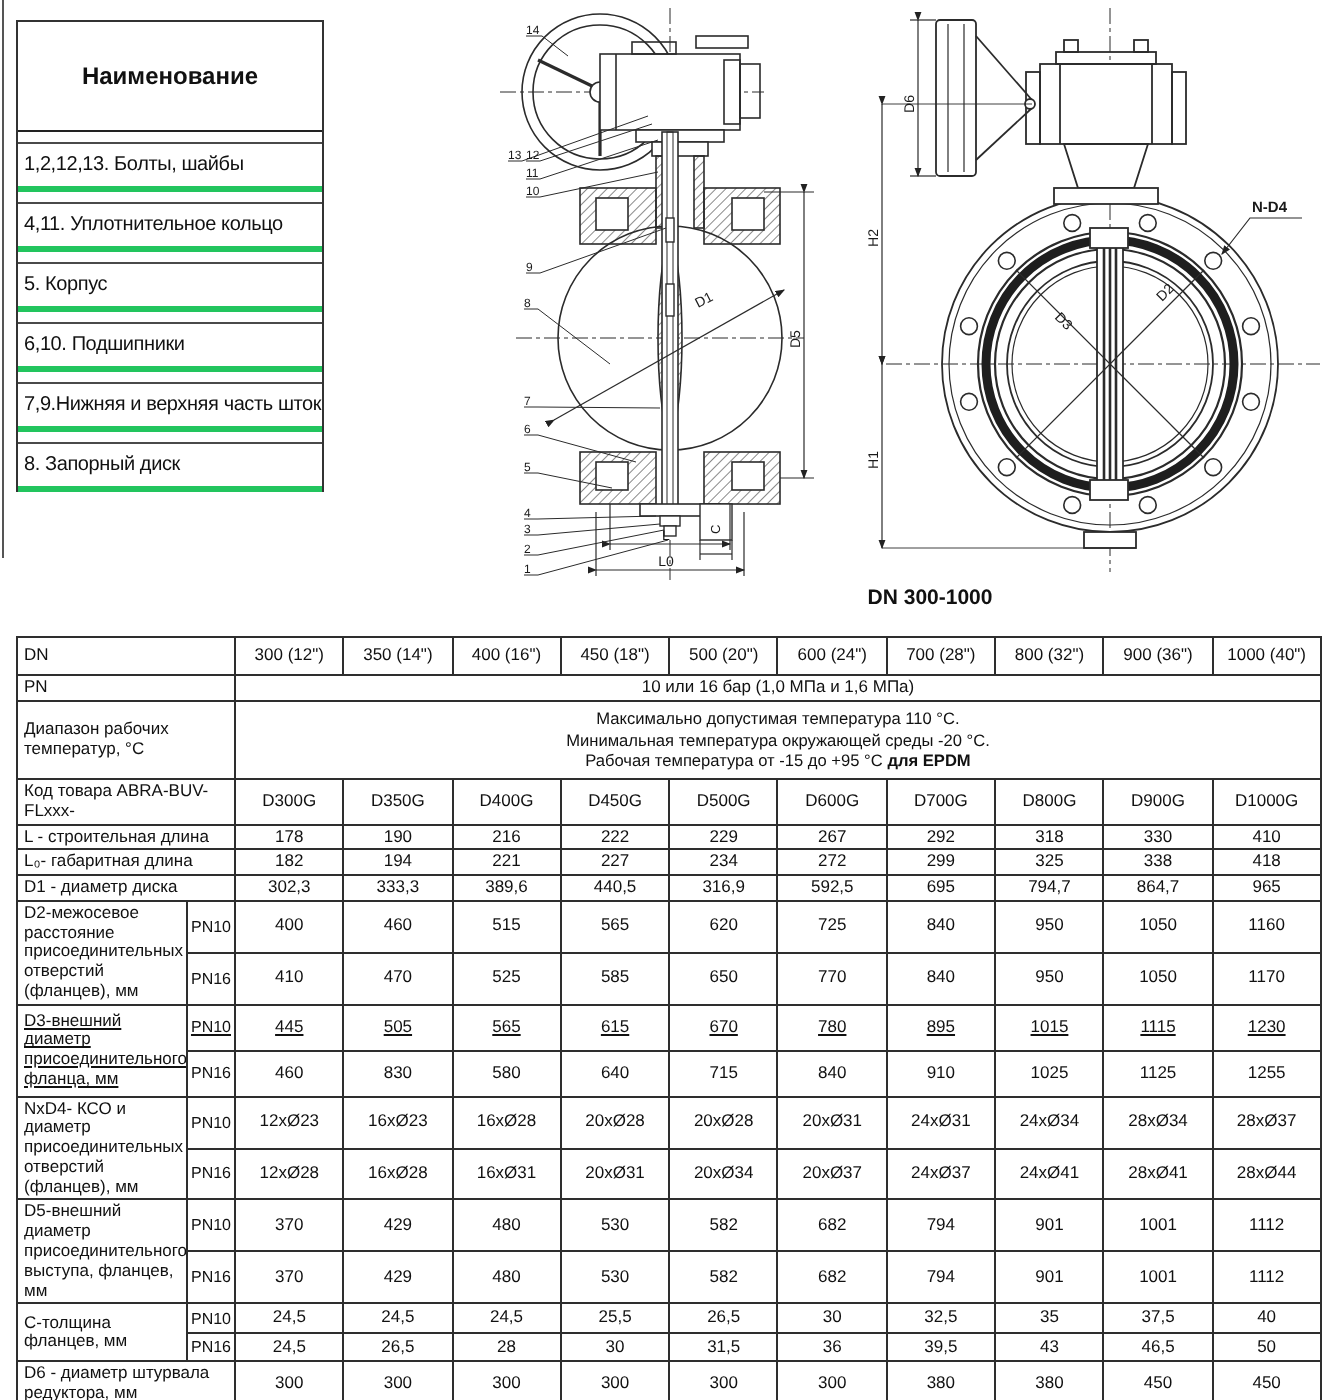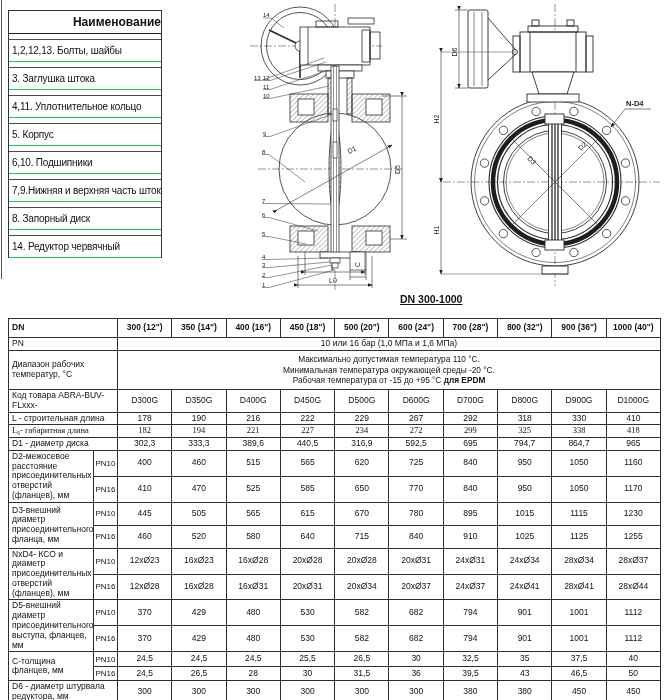--- a/index.html
+++ b/index.html
@@ -2,53 +2,51 @@
 <html><head>
 <meta charset="utf-8">
 <style>
   html,body{margin:0;padding:0;background:#fff;}
   .page{position:relative;width:665px;height:700px;background:#fff;overflow:hidden;
         font-family:"Liberation Sans",sans-serif;color:#111;}
   .frame-v{position:absolute;left:1px;top:0;height:279px;width:0;border-left:1.4px solid #555;}
   
   .parts{position:absolute;left:8px;top:10px;width:152px;border-left:1.3px solid #333;border-right:1.3px solid #333;}
   .parts-header{border-top:1.3px solid #333;border-bottom:1.6px solid #222;font-weight:bold;
-                text-align:right;font-size:12px;padding:4px 0;}
-  .parts-row{border-top:1px solid #4a4a4a;border-bottom:1px solid #22c55e;margin-top:5px;
+                text-align:center;font-size:12px;padding:20px 0;}
+  .parts-row{border-top:1px solid #4a4a4a;border-bottom:3px solid #22c55e;margin-top:5px;
              font-size:10px;padding:5px 3px;white-space:nowrap;overflow:hidden;letter-spacing:-0.2px;}
   
   .svg-section{position:absolute;left:250px;top:4px;}
   .svg-front{position:absolute;left:428px;top:4px;}
-  .drawing-caption{position:absolute;left:400px;top:293px;width:130px;text-align:left;
-                   font-weight:bold;font-size:10.5px;text-decoration:underline;}
+  .drawing-caption{position:absolute;left:400px;top:293px;width:130px;text-align:center;
+                   font-weight:bold;font-size:10.5px;}
   svg text{font-family:"Liberation Sans",sans-serif;fill:#1a1a1a;}
   
   .spec{position:absolute;left:8px;top:318px;width:652px;border-collapse:collapse;table-layout:fixed;
         font-size:8.5px;line-height:1.15;color:#111;border:1.5px solid #222;}
   .spec td{border:1px solid #2e2e2e;padding:0 2px;text-align:center;overflow:hidden;}
   .spec td.lbl{text-align:left;padding:1px 3px;}
   .spec td.sub{padding:0 1px;font-size:8px;margin-top:20px;}
   .spec td.temp-val{font-size:8.3px;line-height:1.25;}
 </style>
 </head>
 <body>
 
 <div class="page">
   <div class="frame-v"></div>
 
   <div class="parts">
     <div class="parts-header">Наименование</div>
     <div class="parts-row">1,2,12,13. Болты, шайбы</div>
-    <div class="parts-row">3. Заглушка штока</div>
     <div class="parts-row">4,11. Уплотнительное кольцо</div>
     <div class="parts-row">5. Корпус</div>
     <div class="parts-row">6,10. Подшипники</div>
     <div class="parts-row">7,9.Нижняя и верхняя часть штока</div>
     <div class="parts-row">8. Запорный диск</div>
-    <div class="parts-row">14. Редуктор червячный</div>
   </div>
 
   <svg class="svg-section" width="170" height="288" viewBox="0 0 170 288">
     <defs>
       <pattern id="h1" patternUnits="userSpaceOnUse" width="3.5" height="3.5" patternTransform="rotate(45)">
         <line x1="0" y1="0" x2="0" y2="3.5" stroke="#555" stroke-width="0.7"></line>
       </pattern>
       <marker id="ar1" markerWidth="8" markerHeight="6" refX="7" refY="3" orient="auto">
         <path d="M0,0 L8,3 L0,6 Z" fill="#222"></path>
       </marker>
@@ -291,21 +289,21 @@
         <col style="width:54.3px">
         <col style="width:54.3px">
         <col style="width:54.3px">
       <col style="width:54.3px">
         <col style="width:54.3px">
         <col style="width:54.3px">
         <col style="width:54.3px">
         <col style="width:54.3px">
     </colgroup>
     <tbody>
-        <tr style="height: 19px; font-weight: bold;">
+        <tr style="height: 19px;">
           <td class="lbl" colspan="2">DN</td>
           <td>300 (12")</td>
           <td>350 (14")</td>
           <td>400 (16")</td>
           <td>450 (18")</td>
           <td>500 (20")</td>
           <td>600 (24")</td>
           <td>700 (28")</td>
           <td>800 (32")</td>
           <td>900 (36")</td>
@@ -342,21 +340,21 @@
           <td>190</td>
           <td>216</td>
           <td>222</td>
           <td>229</td>
           <td>267</td>
           <td>292</td>
           <td>318</td>
           <td>330</td>
           <td>410</td>
         </tr>
-        <tr style="height: 12px; font-family: Liberation Serif, serif;">
+        <tr style="height: 12px;">
           <td class="lbl" colspan="2">L₀- габаритная длина</td>
           <td>182</td>
           <td>194</td>
           <td>221</td>
           <td>227</td>
           <td>234</td>
           <td>272</td>
           <td>299</td>
           <td>325</td>
           <td>338</td>
@@ -395,38 +393,38 @@
           <td>470</td>
           <td>525</td>
           <td>585</td>
           <td>650</td>
           <td>770</td>
           <td>840</td>
           <td>950</td>
           <td>1050</td>
           <td>1170</td>
         </tr>
-        <tr style="height: 23px;">
+        <tr style="height: 23px; text-decoration: underline;">
           <td class="lbl" rowspan="2">D3-внешний диаметр присоединительного фланца, мм</td>
           <td class="sub">PN10</td>
           <td>445</td>
           <td>505</td>
           <td>565</td>
           <td>615</td>
           <td>670</td>
           <td>780</td>
           <td>895</td>
           <td>1015</td>
           <td>1115</td>
           <td>1230</td>
         </tr>
         <tr style="height: 23px;">
           <td class="sub">PN16</td>
           <td>460</td>
-          <td>520</td>
+          <td>830</td>
           <td>580</td>
           <td>640</td>
           <td>715</td>
           <td>840</td>
           <td>910</td>
           <td>1025</td>
           <td>1125</td>
           <td>1255</td>
         </tr>
         <tr style="height: 25px;">

